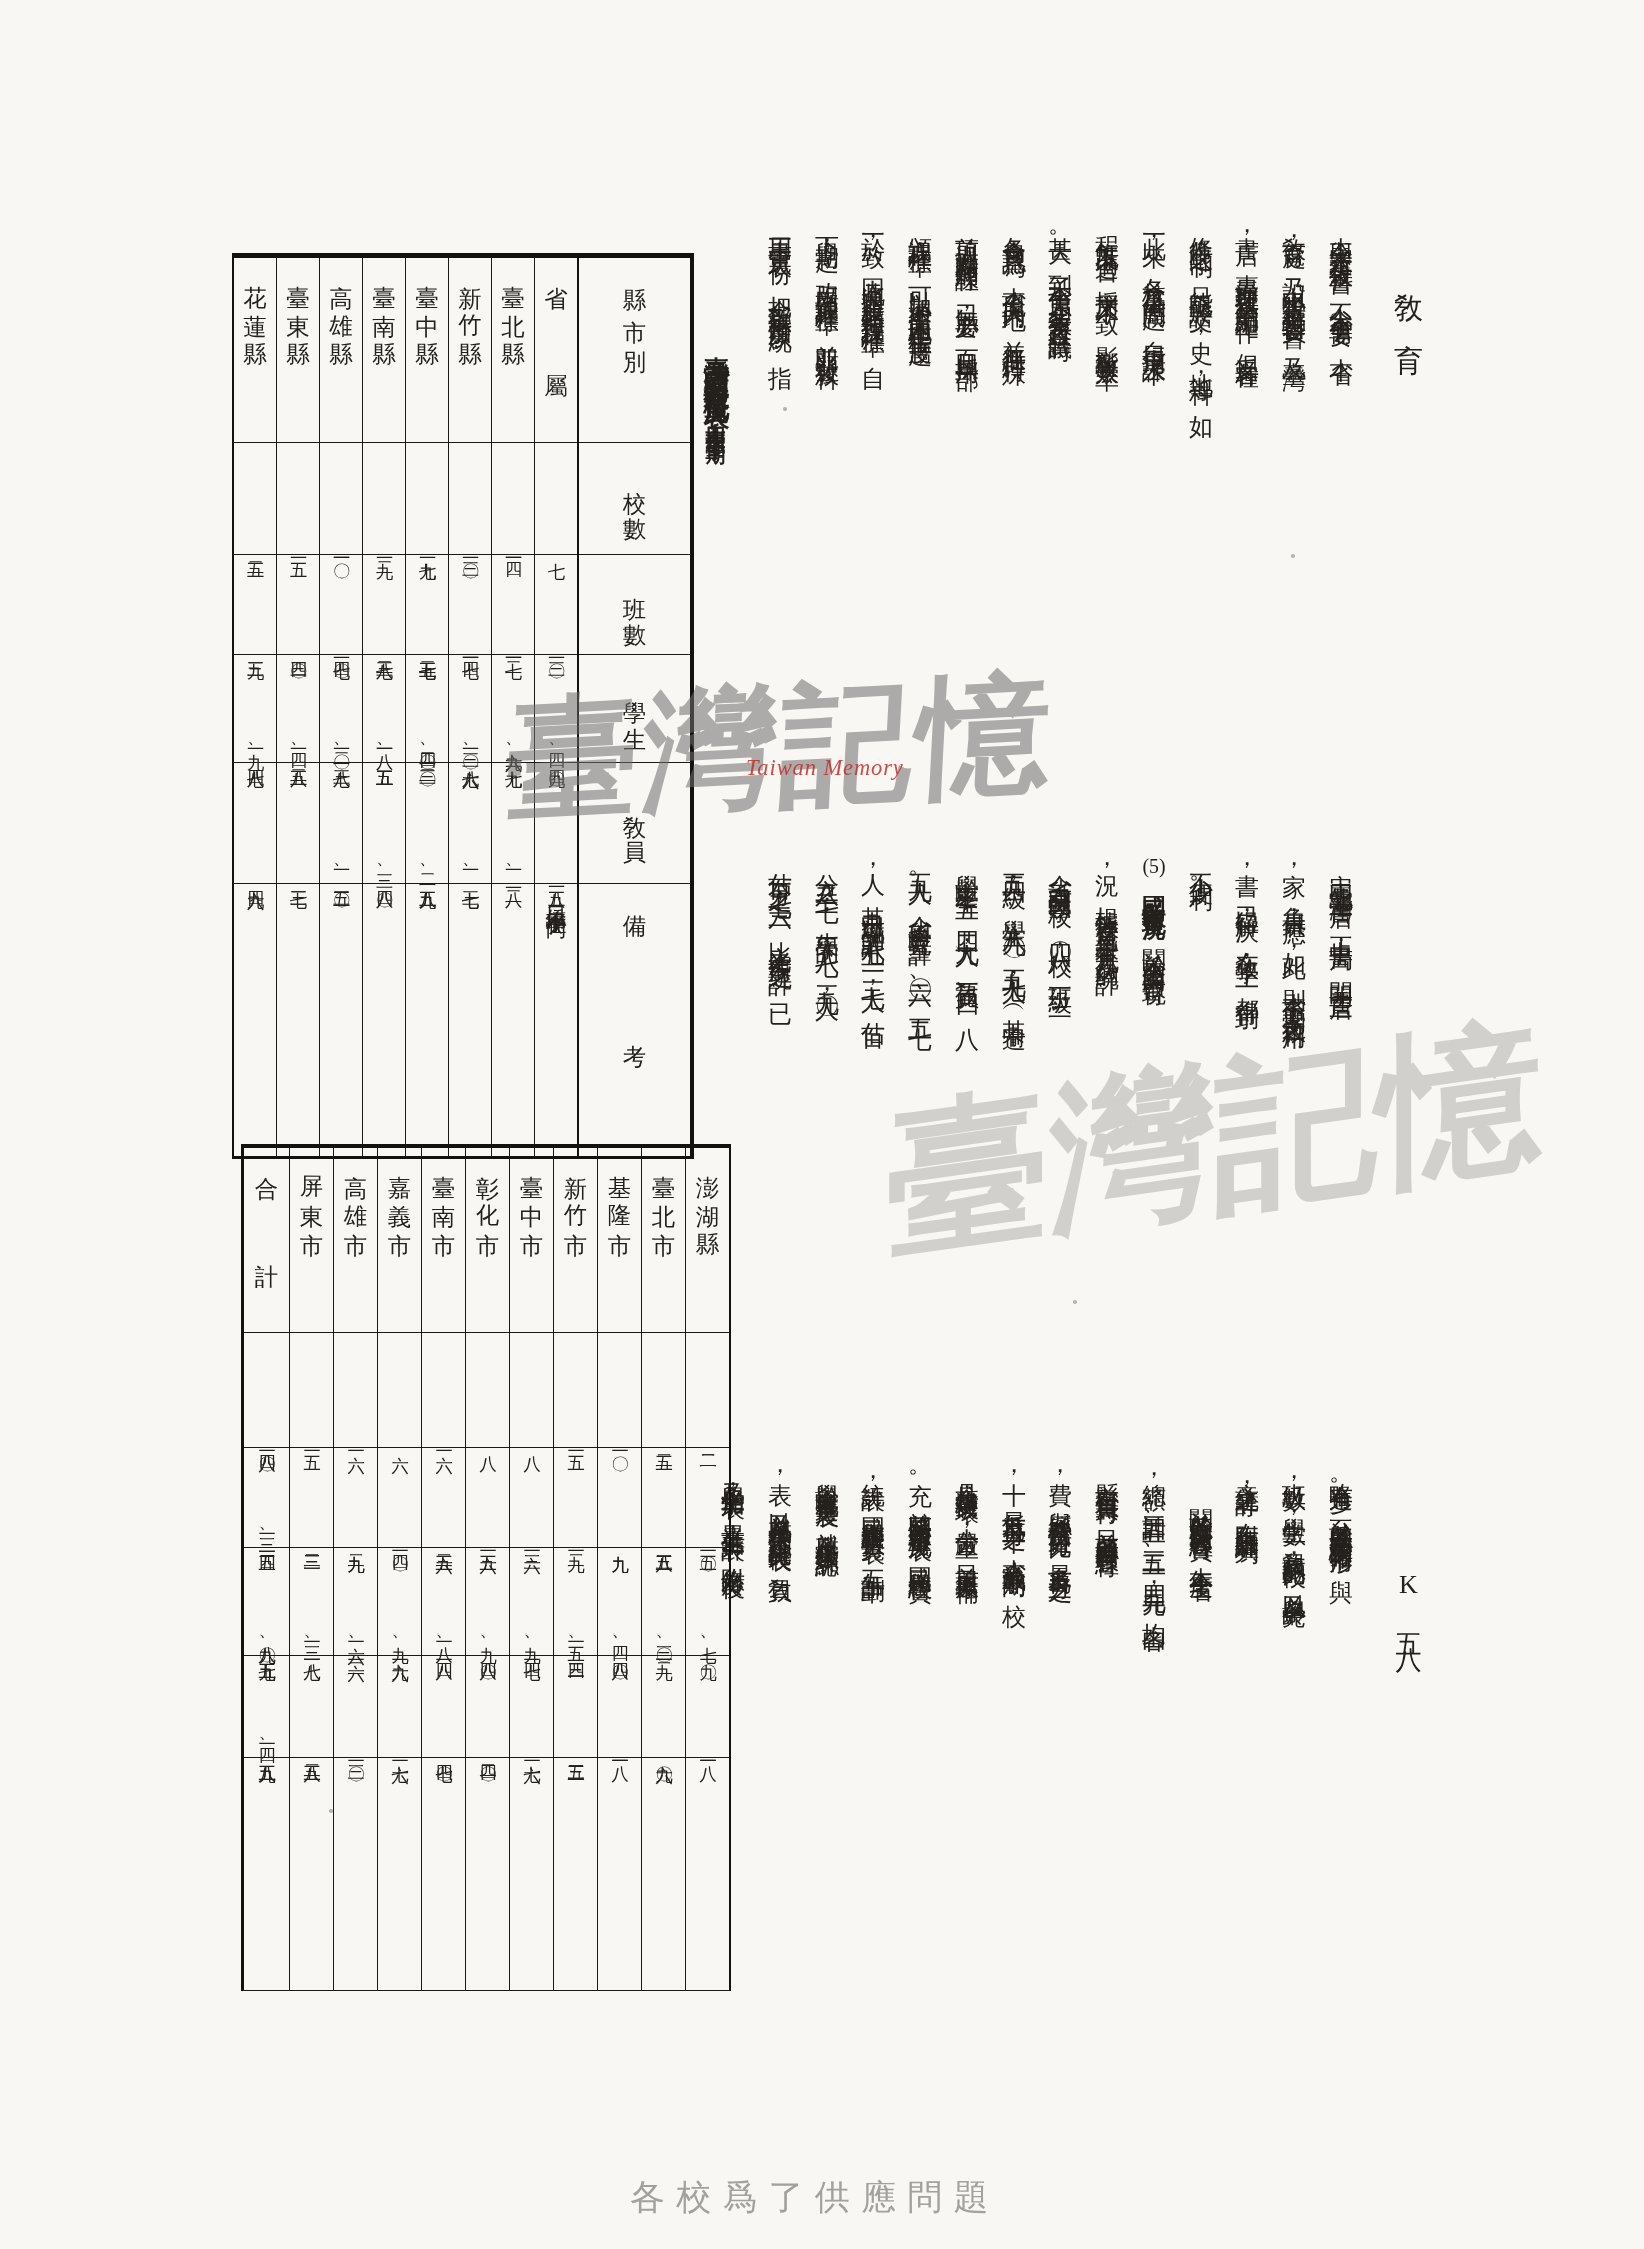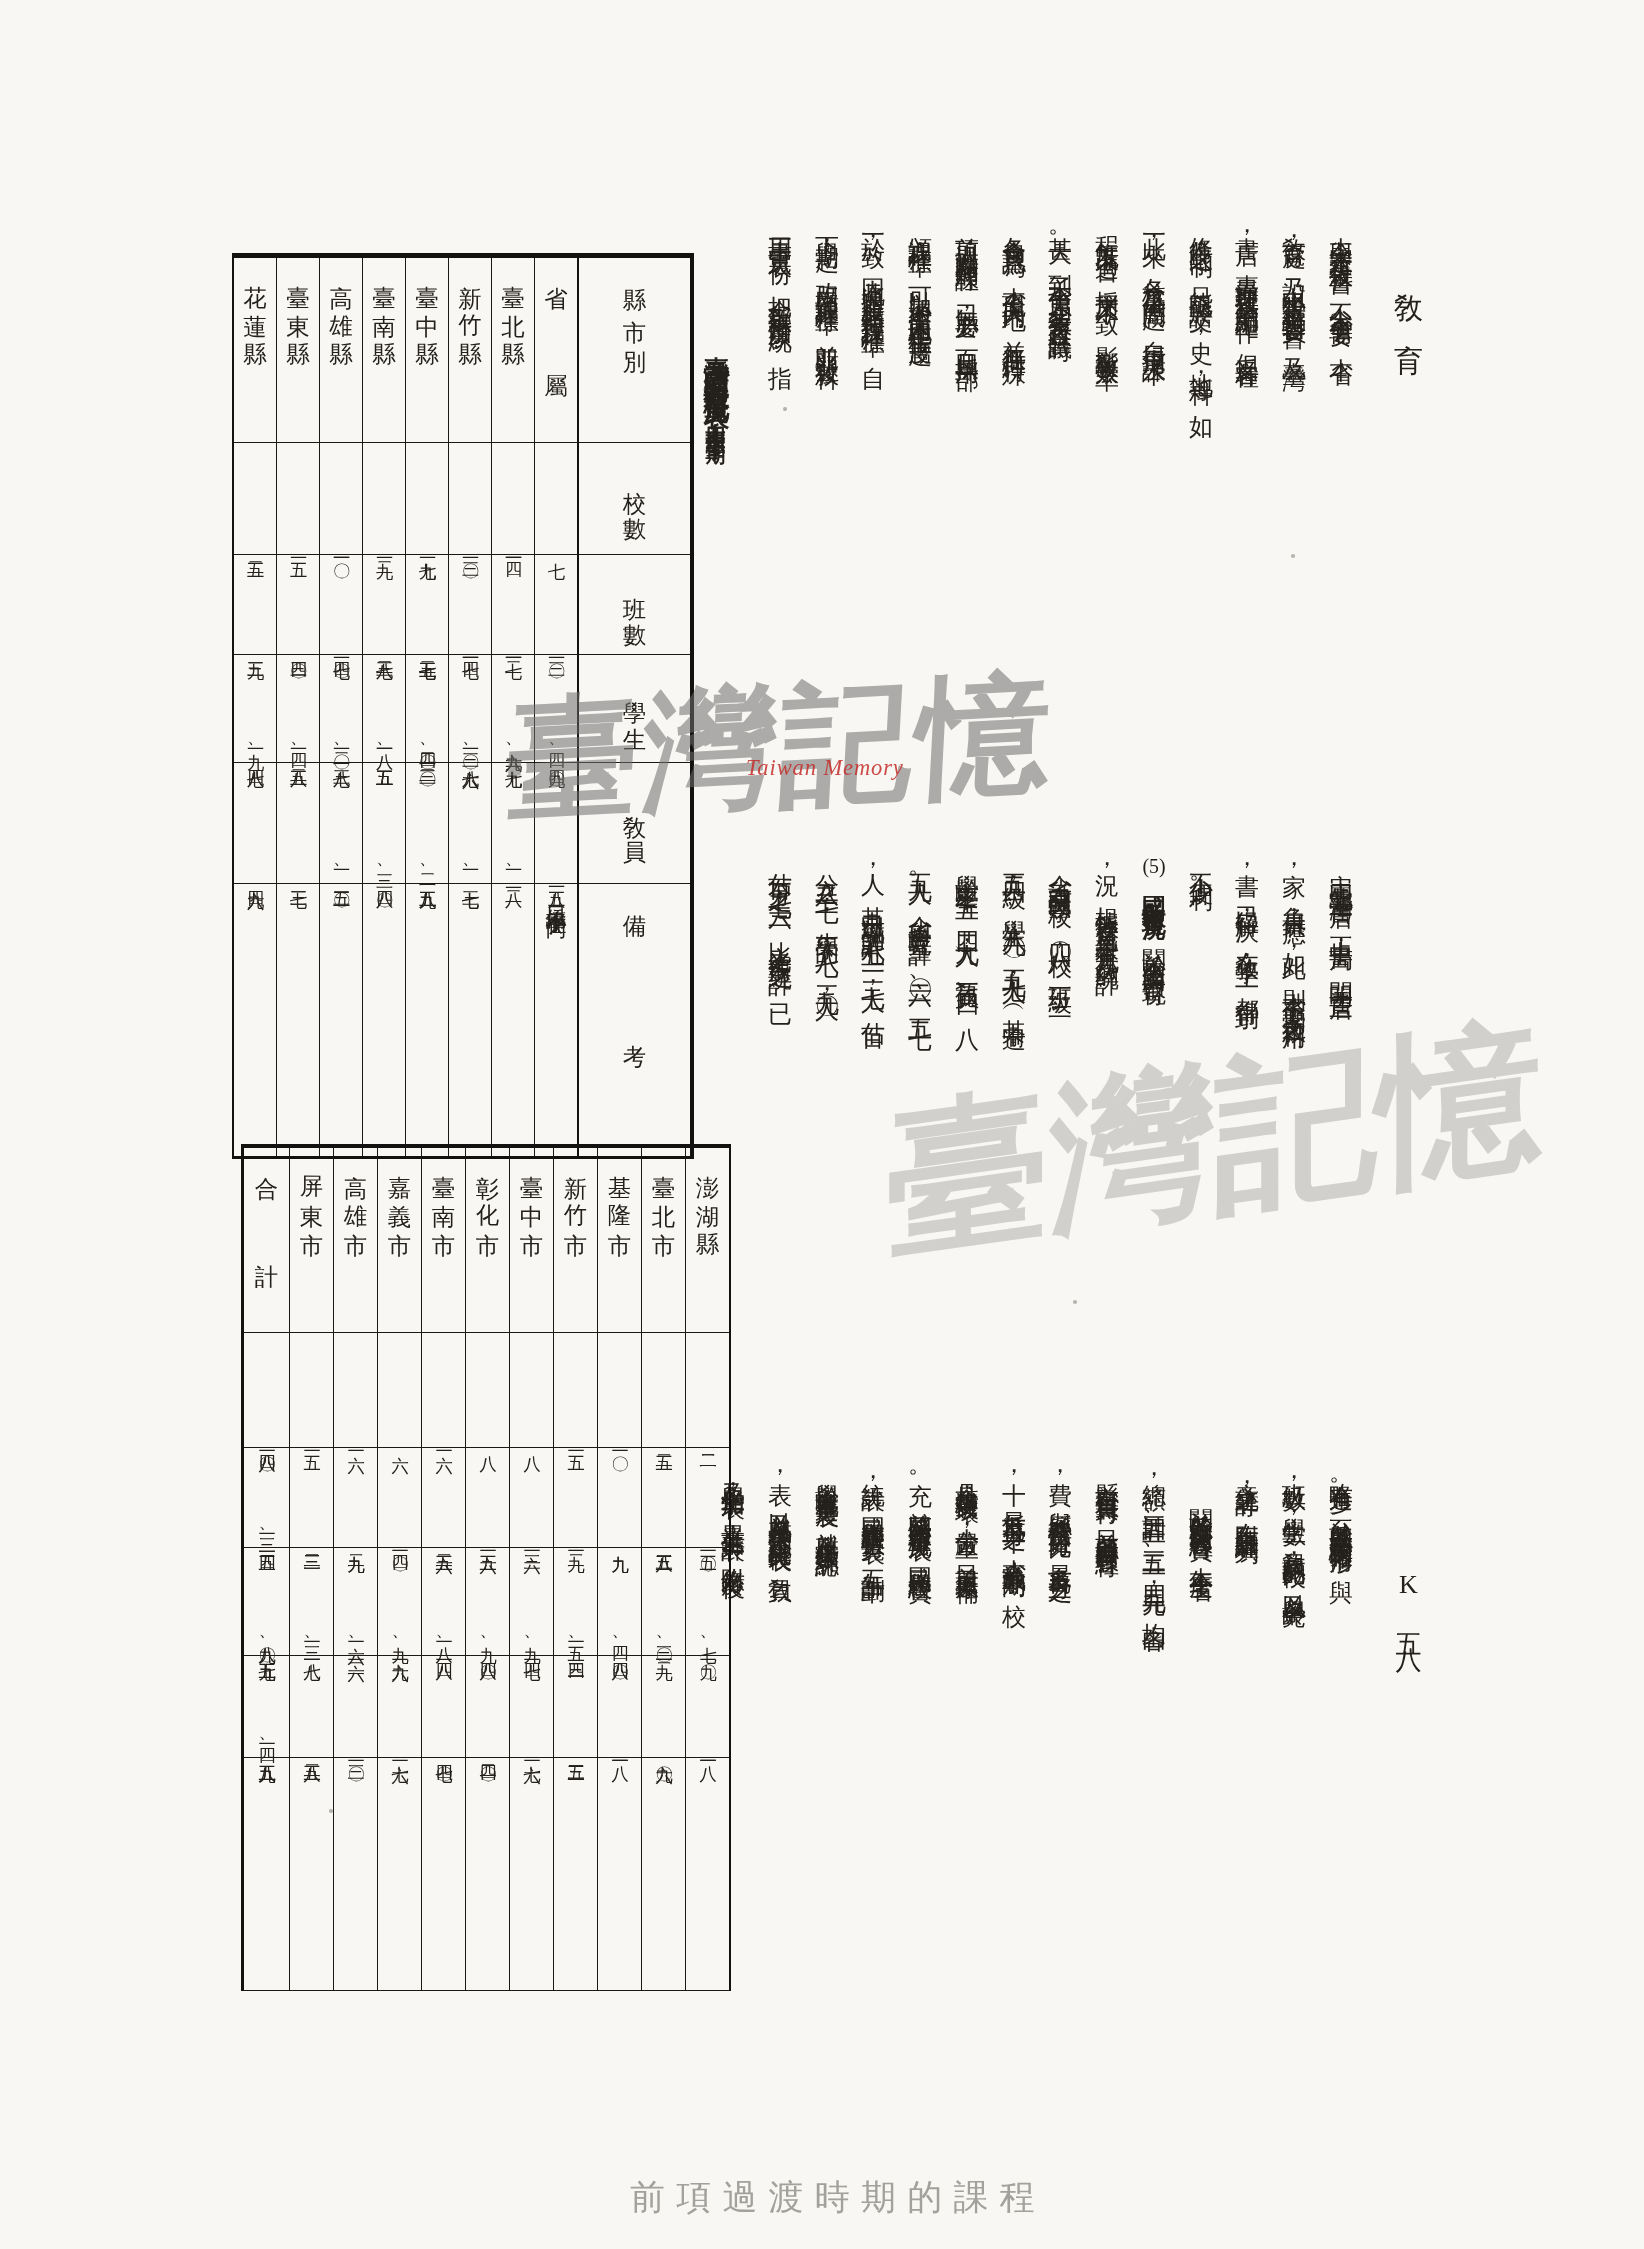--- a/index.html
+++ b/index.html
@@ -460,19 +460,19 @@
         <td></td>
         <td></td>
   </tr>
 </tbody>
   </table>
 
 <div class="wm1">臺灣記憶</div>
 <div class="wm2">臺灣記憶</div>
 <div class="wmsub">Taiwan Memory</div>
 
-<div class="caption">前項過渡時期的課程</div>
+<div class="caption">各校爲了供應問題</div>
 
 <div class="speck" style="left:1291px;top:554px;width:4.3px;height:3.5px"></div>
 <div class="speck" style="left:783px;top:407px;width:3.5px;height:4.3px"></div>
 <div class="speck" style="left:1073px;top:1300px;width:4.3px;height:3.5px"></div>
 <div class="speck" style="left:329px;top:1809px;width:3.5px;height:3.5px"></div>
 
 
 </body></html>

